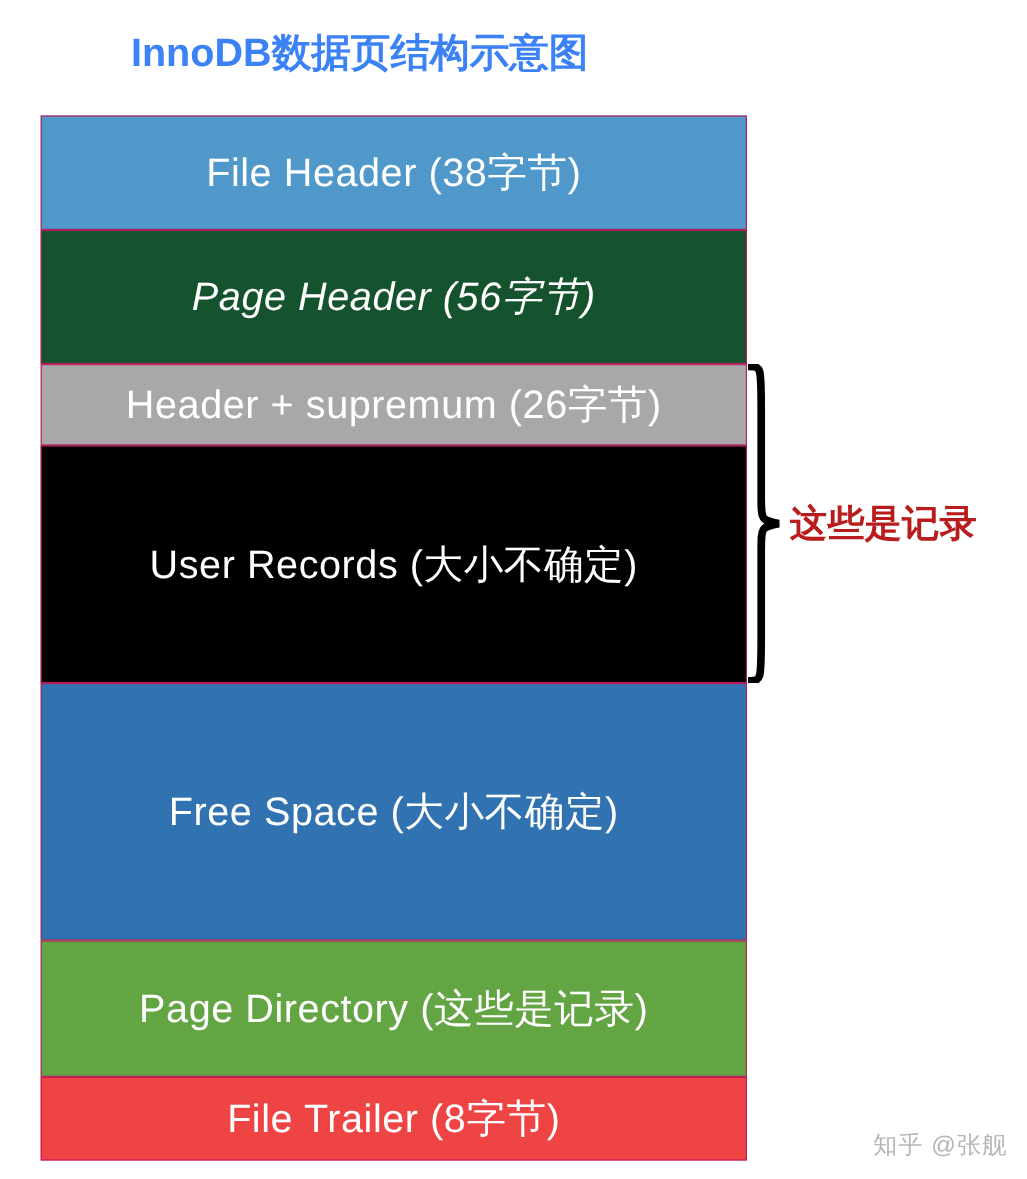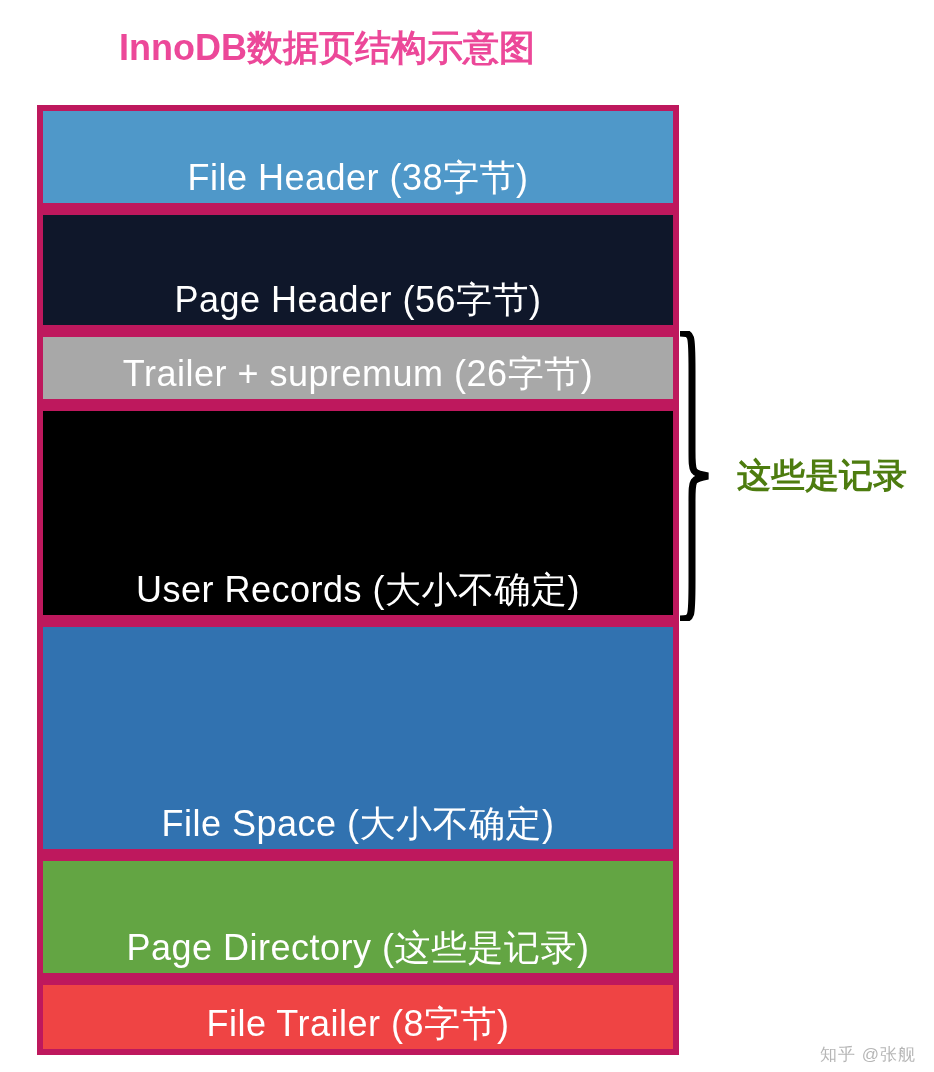--- a/index.html
+++ b/index.html
@@ -15,46 +15,47 @@
       position: relative;
     }
     .container {
       position: absolute;
       left: 37px;
       top: 24px;
     }
     .title {
       font-size: 36px;
       font-weight: bold;
-      color: #ec4899;
+      color: #3b82f6;
       margin-left: 82px;
       margin-bottom: 32px;
     }
     .stack {
       display: flex;
       flex-direction: column;
       width: 642px;
     }
     .segment {
       display: flex;
-      align-items: flex-end;
+      align-items: center;
       justify-content: center;
       color: #ffffff;
       font-size: 36px;
       font-weight: 400;
-      border: 6px solid #be185d;
+      border: 1px solid #be185d;
       letter-spacing: 0.5px;
     }
     .seg-file-header {
       background: #4f98c9;
       height: 104px;
     }
     .seg-page-header {
-      background: #0f172a;
+      background: #14532d;
       height: 122px;
+      font-style: italic;
     }
     .seg-infimum {
       background: #a8a8a8;
       height: 74px;
     }
     .seg-user-records {
       background: #000000;
       height: 216px;
     }
     .seg-free-space {
@@ -77,54 +78,54 @@
       display: flex;
       align-items: center;
     }
     .brace-svg {
       width: 32px;
       height: 290px;
     }
     .brace-label {
       font-size: 34px;
       font-weight: bold;
-      color: #4d7c0f;
-      margin-left: 27px;
+      color: #b91c1c;
+      margin-left: 8px;
       white-space: nowrap;
     }
     .watermark {
       position: absolute;
       right: 18px;
-      bottom: 6px;
-      font-size: 17px;
+      bottom: 16px;
+      font-size: 22px;
       color: rgba(120,120,120,0.55);
       letter-spacing: 1px;
     }
   </style>
 </head>
 <body>
 
 <div class="container">
   <div class="title">InnoDB数据页结构示意图</div>
 
   <div class="stack">
     <div class="segment seg-file-header">
       <span>File Header (38字节)</span>
     </div>
     <div class="segment seg-page-header">
       <span>Page Header (56字节)</span>
     </div>
     <div class="segment seg-infimum">
-      <span>Trailer + supremum (26字节)</span>
+      <span>Header + supremum (26字节)</span>
     </div>
     <div class="segment seg-user-records">
       <span>User Records (大小不确定)</span>
     </div>
     <div class="segment seg-free-space">
-      <span>File Space (大小不确定)</span>
+      <span>Free Space (大小不确定)</span>
     </div>
     <div class="segment seg-page-directory">
       <span>Page Directory (这些是记录)</span>
     </div>
     <div class="segment seg-file-trailer">
       <span>File Trailer (8字节)</span>
     </div>
   </div>
 </div>
 

